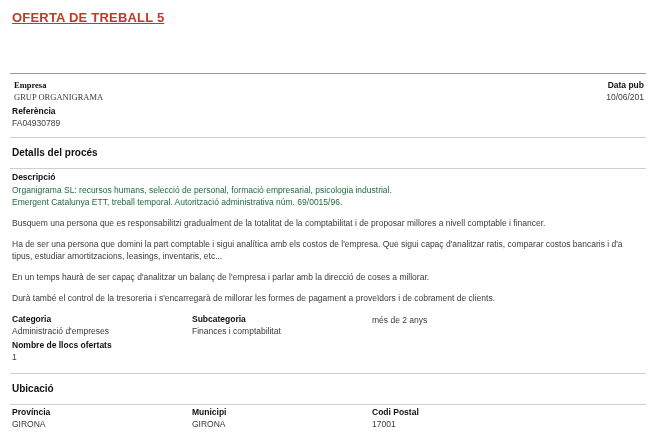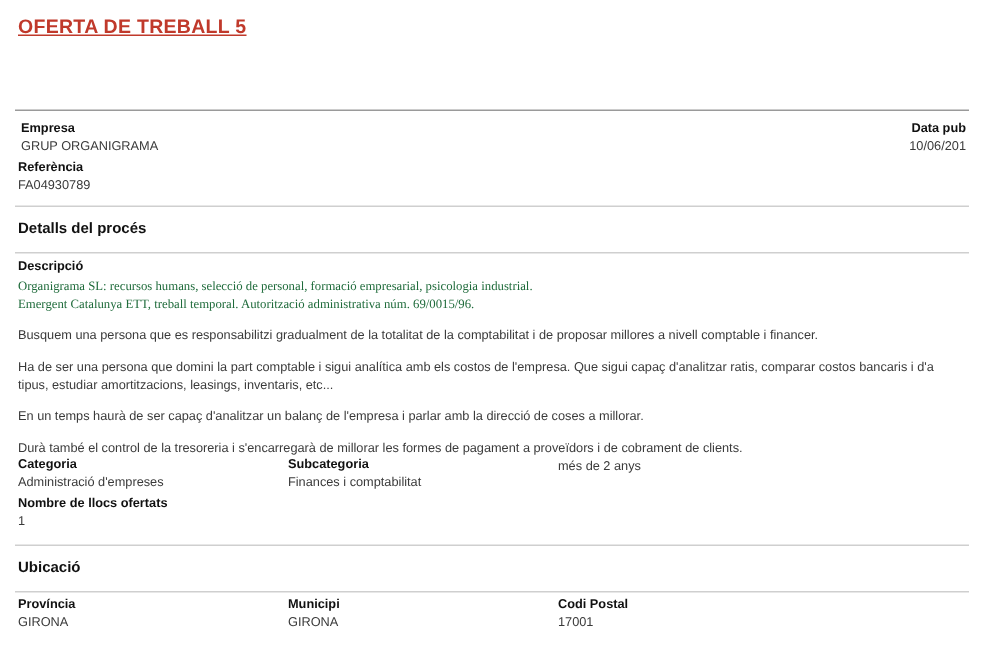--- a/index.html
+++ b/index.html
@@ -56,51 +56,52 @@
     color: #3a3a3a;
     line-height: 11px;
     margin-top: 1px;
   }
   .head-row {
     display: flex;
     justify-content: space-between;
     align-items: flex-start;
     padding: 6px 2px 0 2px;
   }
-  .head-left { padding-left: 2px; }
+  .head-left { padding-left: 2px; font-family: Liberation Serif, serif; }
   .head-right {
     text-align: right;
     padding-right: 0;
     white-space: nowrap;
     overflow: hidden;
   }
   .section-title {
     font-size: 10px;
     font-weight: bold;
     color: #111;
     margin: 9px 0 0 2px;
   }
   .sub-block { padding-left: 2px; margin-top: 3px; }
-  .desc-lines { margin-top: 2px; font-family: Liberation Serif, serif; }
+  .desc-lines { margin-top: 2px; }
   .desc-line {
     font-size: 8.5px;
     color: #3a3a3a;
     line-height: 11.5px;
   }
   .desc-green {
     color: #1f6b3b;
   }
   .desc-para {
     font-size: 8.5px;
     color: #3a3a3a;
     line-height: 12px;
     margin-top: 9px;
   }
   .cols {
     display: flex;
+    margin-top: 10px;
     padding-left: 2px;
   }
   .col-a { width: 180px; }
   .col-b { width: 180px; }
   .col-c { width: 200px; }
   .divider-wrap { margin-top: 8px; }
   .divider-wrap-2 { margin-top: 10px; }
 </style>
 </head>
 <body>

